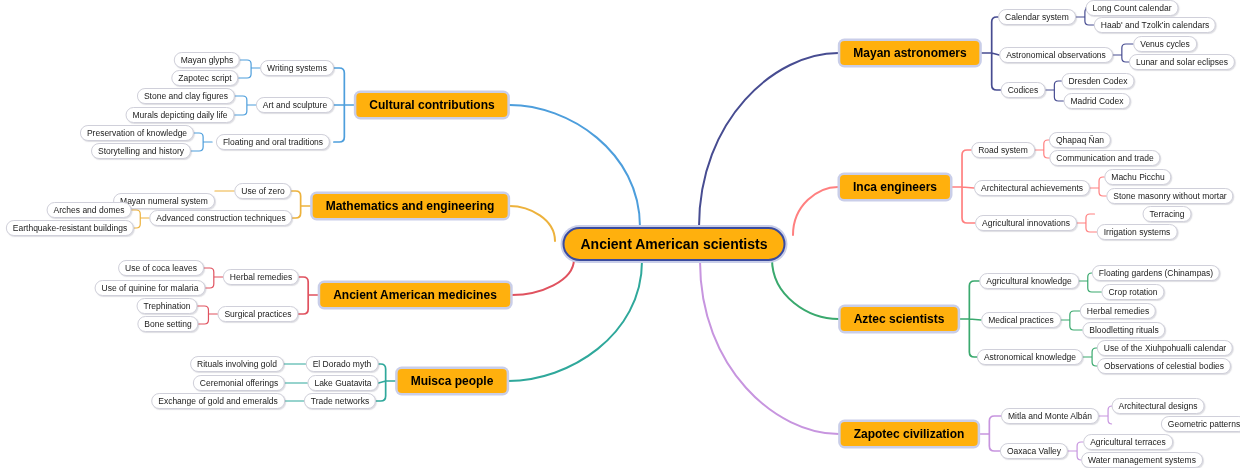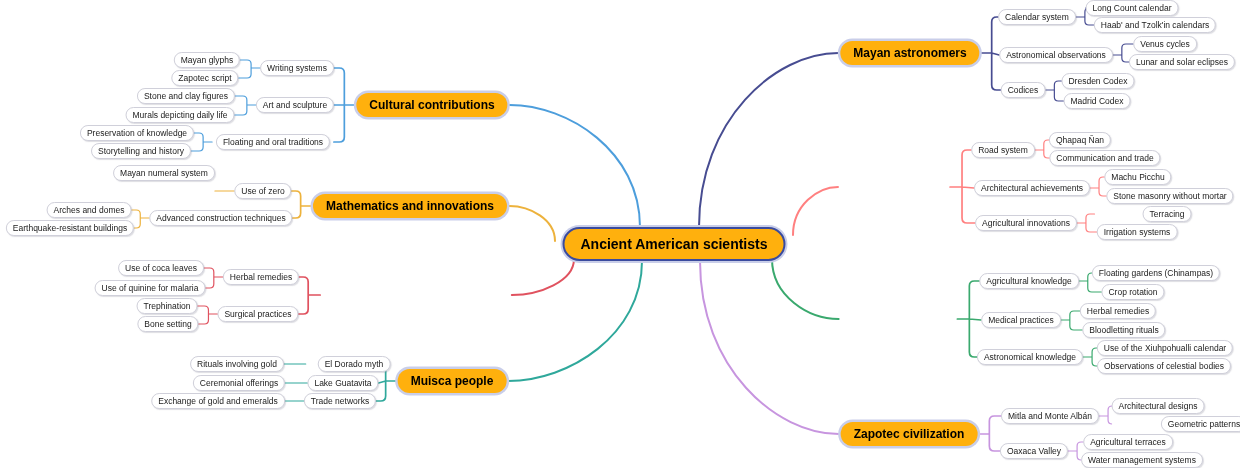--- a/index.html
+++ b/index.html
@@ -11,21 +11,21 @@
   .node{
     position:absolute;transform:translate(-50%,-50%);
     white-space:nowrap;z-index:2;box-sizing:border-box;color:#000;
   }
   .root-node{
     background:#FFB00D;border:2px solid #3A4B9E;border-radius:19px;
     box-shadow:0 0 0 2px #C9CEE9;padding:7px 16px;
     font-size:14px;font-weight:bold;text-align:center;
   }
   .branch-node{
-    background:#FFB00D;border-radius:12px;
+    background:#FFB00D;border-radius:4px;
     box-shadow:0 0 0 2.5px #C9CEE9;padding:5px 13px;
     font-size:12px;font-weight:bold;text-align:center;
   }
   .oval-node{
     background:#ffffff;border:1px solid #D0D0DA;border-radius:9px;
     padding:2px 6px;font-size:8.5px;color:#1a1a1a;
     box-shadow:1px 1px 1px rgba(120,120,140,0.25);
   }
 </style>
 </head>
@@ -75,29 +75,31 @@
 <div class="node branch-node" style="left: 910px; top: 53px;">Mayan astronomers</div>
     <div class="node oval-node" style="left: 1037px; top: 17px;">Calendar system</div>
     <div class="node oval-node" style="left: 1132px; top: 8px;">Long Count calendar</div>
     <div class="node oval-node" style="left: 1155px; top: 25px;">Haab' and Tzolk'in calendars</div>
     <div class="node oval-node" style="left: 1056px; top: 55px;">Astronomical observations</div>
     <div class="node oval-node" style="left: 1165px; top: 44px;">Venus cycles</div>
     <div class="node oval-node" style="left: 1182px; top: 62px;">Lunar and solar eclipses</div>
     <div class="node oval-node" style="left: 1023px; top: 90px;">Codices</div>
     <div class="node oval-node" style="left: 1098px; top: 81px;">Dresden Codex</div>
     <div class="node oval-node" style="left: 1097px; top: 101px;">Madrid Codex</div>
+    <div class="node branch-node" style="left: 895px; top: 187px;">Inca engineers</div>
     <div class="node oval-node" style="left: 1003px; top: 150px;">Road system</div>
     <div class="node oval-node" style="left: 1080px; top: 140px;">Qhapaq Ñan</div>
     <div class="node oval-node" style="left: 1105px; top: 158px;">Communication and trade</div>
     <div class="node oval-node" style="left: 1032px; top: 188px;">Architectural achievements</div>
     <div class="node oval-node" style="left: 1138px; top: 177px;">Machu Picchu</div>
     <div class="node oval-node" style="left: 1170px; top: 196px;">Stone masonry without mortar</div>
     <div class="node oval-node" style="left: 1026px; top: 223px;">Agricultural innovations</div>
     <div class="node oval-node" style="left: 1119px; top: 214px; margin-left: 48px;">Terracing</div>
     <div class="node oval-node" style="left: 1137px; top: 232px;">Irrigation systems</div>
+    <div class="node branch-node" style="left: 899px; top: 319px;">Aztec scientists</div>
     <div class="node oval-node" style="left: 1029px; top: 281px;">Agricultural knowledge</div>
     <div class="node oval-node" style="left: 1156px; top: 273px;">Floating gardens (Chinampas)</div>
     <div class="node oval-node" style="left: 1133px; top: 292px;">Crop rotation</div>
     <div class="node oval-node" style="left: 1021px; top: 320px;">Medical practices</div>
     <div class="node oval-node" style="left: 1118px; top: 311px;">Herbal remedies</div>
     <div class="node oval-node" style="left: 1124px; top: 330px;">Bloodletting rituals</div>
     <div class="node oval-node" style="left: 1030px; top: 357px;">Astronomical knowledge</div>
     <div class="node oval-node" style="left: 1165px; top: 348px;">Use of the Xiuhpohualli calendar</div>
     <div class="node oval-node" style="left: 1164px; top: 366px;">Observations of celestial bodies</div>
     <div class="node branch-node" style="left: 909px; top: 434px;">Zapotec civilization</div>
@@ -110,32 +112,33 @@
     <div class="node branch-node" style="left: 432px; top: 105px;">Cultural contributions</div>
     <div class="node oval-node" style="left: 297px; top: 68px;">Writing systems</div>
     <div class="node oval-node" style="left: 207px; top: 60px;">Mayan glyphs</div>
     <div class="node oval-node" style="left: 205px; top: 78px;">Zapotec script</div>
     <div class="node oval-node" style="left: 295px; top: 105px;">Art and sculpture</div>
     <div class="node oval-node" style="left: 186px; top: 96px;">Stone and clay figures</div>
     <div class="node oval-node" style="left: 180px; top: 115px;">Murals depicting daily life</div>
     <div class="node oval-node" style="left: 273px; top: 142px;">Floating and oral traditions</div>
     <div class="node oval-node" style="left: 137px; top: 133px;">Preservation of knowledge</div>
     <div class="node oval-node" style="left: 141px; top: 151px;">Storytelling and history</div>
-    <div class="node branch-node" style="left: 410px; top: 206px;">Mathematics and innovations</div>
+    <div class="node branch-node" style="left: 410px; top: 206px;">Mathematics and engineering</div>
     <div class="node oval-node" style="left: 263px; top: 191px;">Use of zero</div>
-    <div class="node oval-node" style="left: 164px; top: 173px;">Mayan numeral system</div>
+    <div class="node oval-node" style="left: 164px; top: 201px;">Mayan numeral system</div>
     <div class="node oval-node" style="left: 221px; top: 218px;">Advanced construction techniques</div>
     <div class="node oval-node" style="left: 89px; top: 210px;">Arches and domes</div>
     <div class="node oval-node" style="left: 70px; top: 228px;">Earthquake-resistant buildings</div>
+    <div class="node branch-node" style="left: 415px; top: 295px;">Ancient American medicines</div>
     <div class="node oval-node" style="left: 261px; top: 277px;">Herbal remedies</div>
     <div class="node oval-node" style="left: 161px; top: 268px;">Use of coca leaves</div>
     <div class="node oval-node" style="left: 150px; top: 288px;">Use of quinine for malaria</div>
     <div class="node oval-node" style="left: 258px; top: 314px;">Surgical practices</div>
     <div class="node oval-node" style="left: 167px; top: 306px;">Trephination</div>
     <div class="node oval-node" style="left: 168px; top: 324px;">Bone setting</div>
     <div class="node branch-node" style="left: 452px; top: 381px;">Muisca people</div>
-    <div class="node oval-node" style="left: 342px; top: 364px; margin-left: 12px;">El Dorado myth</div>
+    <div class="node oval-node" style="left: 342px; top: 364px;">El Dorado myth</div>
     <div class="node oval-node" style="left: 237px; top: 364px;">Rituals involving gold</div>
     <div class="node oval-node" style="left: 343px; top: 383px;">Lake Guatavita</div>
     <div class="node oval-node" style="left: 239px; top: 383px;">Ceremonial offerings</div>
     <div class="node oval-node" style="left: 340px; top: 401px;">Trade networks</div>
     <div class="node oval-node" style="left: 218px; top: 401px;">Exchange of gold and emeralds</div>
   </div>
 
 </body></html>

